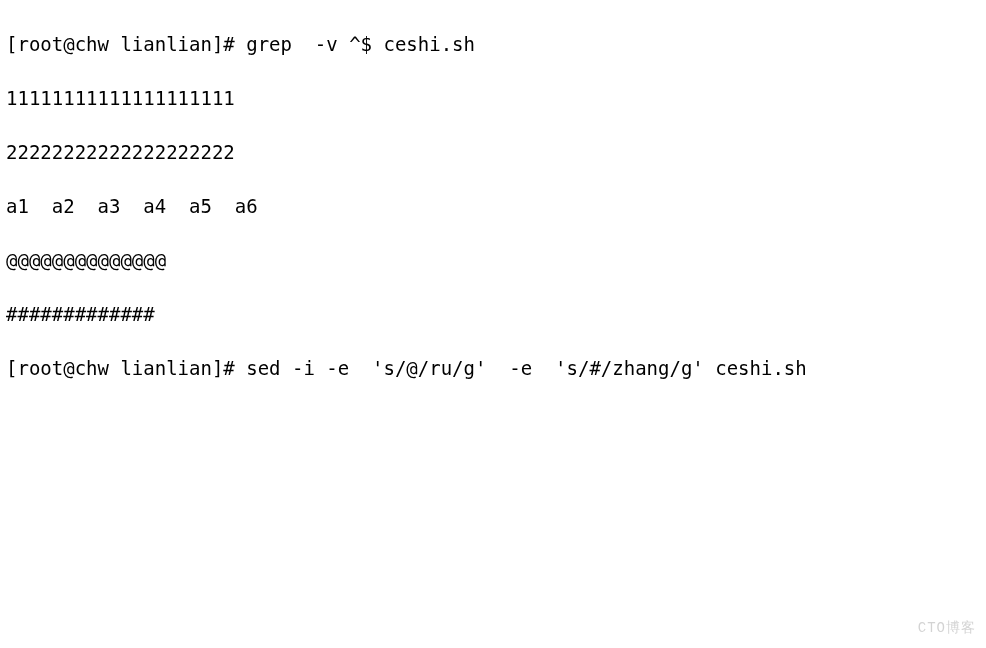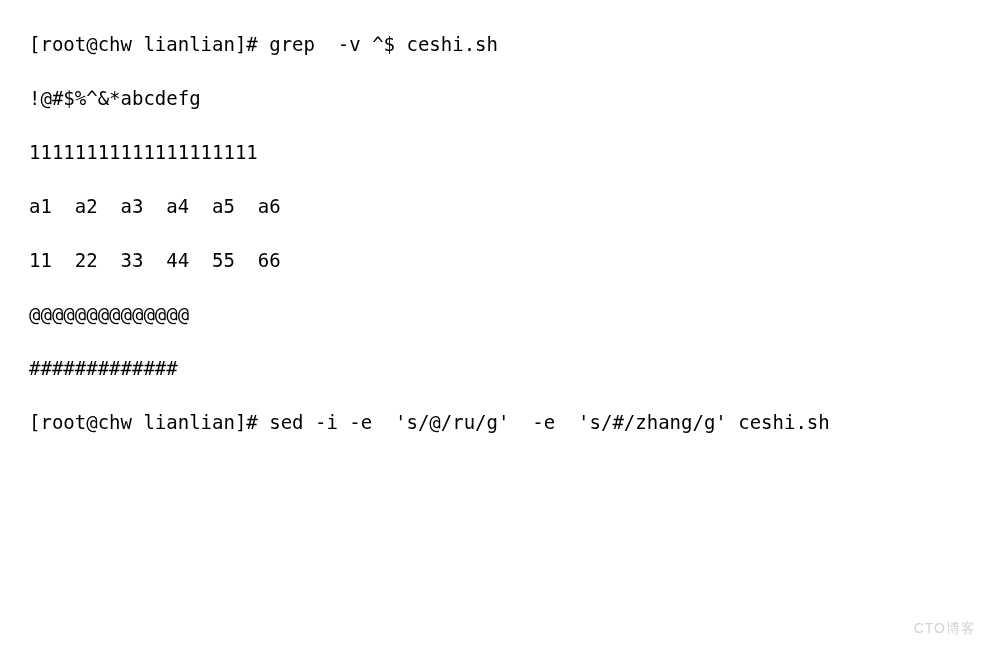--- a/index.html
+++ b/index.html
@@ -12,40 +12,39 @@
     font-size: 19px;
     line-height: 27px;
     color: #000000;
     overflow: hidden;
     position: relative;
   }
   .terminal {
     padding: 4px 6px;
     white-space: pre;
   }
-  .line { display: block; margin-left: 23px; }
+  .line { display: block; }
   .watermark {
     position: absolute;
     right: 10px;
     bottom: 6px;
     font-size: 14px;
     color: rgba(128,128,128,0.35);
-    font-family: Liberation Sans, sans-serif;
+    font-family: Liberation Mono, monospace;
     letter-spacing: 1px;
   }
 </style>
 </head>
 <body>
 
 <div class="terminal">
 <span class="line">[root@chw lianlian]# grep  -v ^$ ceshi.sh</span>
-<span class="line">!@#$%^&amp;*abcdefg</span>
 <span class="line">11111111111111111111</span>
+<span class="line">22222222222222222222</span>
 <span class="line">a1  a2  a3  a4  a5  a6</span>
-<span class="line">11  22  33  44  55  66</span>
 <span class="line">@@@@@@@@@@@@@@</span>
 <span class="line">#############</span>
 <span class="line">[root@chw lianlian]# sed -i -e  's/@/ru/g'  -e  's/#/zhang/g' ceshi.sh</span>
 
 
 
 
 
 
 

